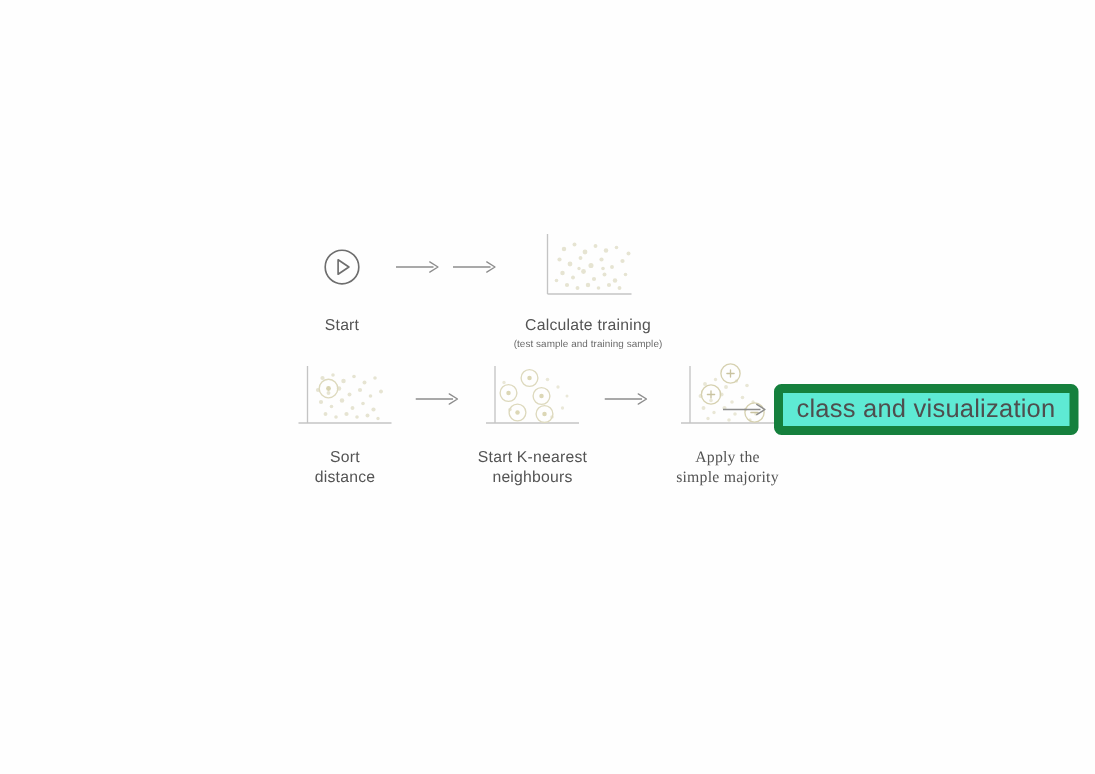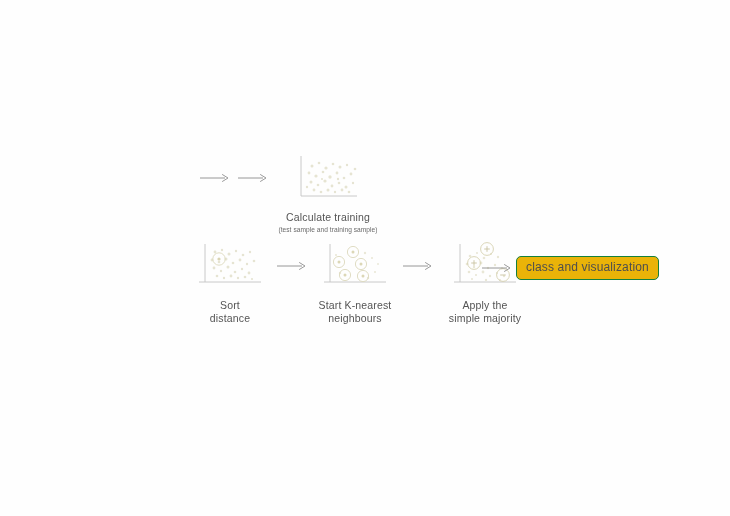--- a/index.html
+++ b/index.html
@@ -74,38 +74,47 @@
 
   
   #result-row {
     position: absolute;
     left: 478px;
     top: 256px;
     display: flex;
     align-items: center;
   }
   .pill {
-    border: 1px solid #15803d;
+    border: 6px solid #15803d;
     border-radius: 5px;
     padding: 4px 9px 5px 9px;
-    font-size: 12px;
+    font-size: 17px;
     color: #4e4e4e;
     letter-spacing: 0.15px;
     line-height: 13px;
-    background: #eab308;
+    background: #5eead4;
     white-space: nowrap;
   }
 </style>
 </head>
 <body>
 
 <div id="canvas">
 
   <div class="row" id="row1">
 
+    <div class="step" style="width:64px;">
+      <div class="glyph">
+        <svg width="30" height="30" viewBox="0 0 30 30">
+          <circle cx="15" cy="15" r="11.2" fill="none" stroke="#6e6e6e" stroke-width="1.1"></circle>
+          <path d="M12.4 10.2 L19.6 15 L12.4 19.8 Z" fill="none" stroke="#6e6e6e" stroke-width="1.1" stroke-linejoin="round"></path>
+        </svg>
+      </div>
+      <div class="caption">Start</div>
+    </div>
 
     <div class="arrow" style="width:38px;">
       <svg width="30" height="10" viewBox="0 0 30 10">
         <line x1="0" y1="5" x2="25" y2="5" stroke="#8d8d8d" stroke-width="0.9"></line>
         <path d="M22.5 1.6 L28 5 L22.5 8.4" fill="none" stroke="#8d8d8d" stroke-width="0.9" stroke-linecap="round" stroke-linejoin="round"></path>
       </svg>
     </div>
 
 
     <div class="arrow" style="width:38px;">
@@ -243,21 +252,21 @@
 neighbours</div>
     </div>
 
     <div class="arrow" style="width:36px;">
       <svg width="30" height="10" viewBox="0 0 30 10">
         <line x1="0" y1="5" x2="25" y2="5" stroke="#8d8d8d" stroke-width="0.9"></line>
         <path d="M22.5 1.6 L28 5 L22.5 8.4" fill="none" stroke="#8d8d8d" stroke-width="0.9" stroke-linecap="round" stroke-linejoin="round"></path>
       </svg>
     </div>
 
-    <div class="step" style="width:98px;">
+    <div class="step" style="width:98px;font-family:Liberation Serif, serif;">
       <div class="glyph">
         <svg width="70" height="48" viewBox="0 0 70 48">
           <line x1="10" y1="2" x2="10" y2="40" stroke="#c4c4c4" stroke-width="0.9"></line>
           <line x1="4" y1="40" x2="66" y2="40" stroke="#c4c4c4" stroke-width="0.9"></line>
           <g fill="#e9e7d6">
             <circle cx="20" cy="14" r="1.3"></circle>
               <circle cx="27" cy="11" r="1.1"></circle>
             <circle cx="34" cy="16" r="1.3"></circle>
               <circle cx="41" cy="12" r="1.1"></circle>
             <circle cx="48" cy="15" r="1.2"></circle>

